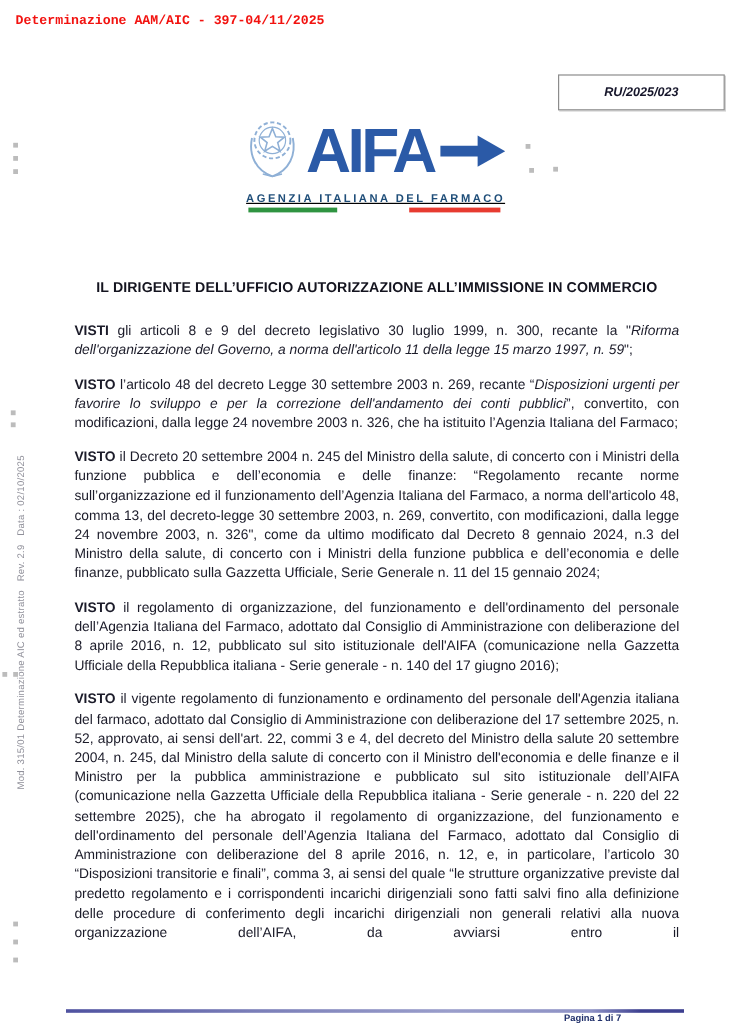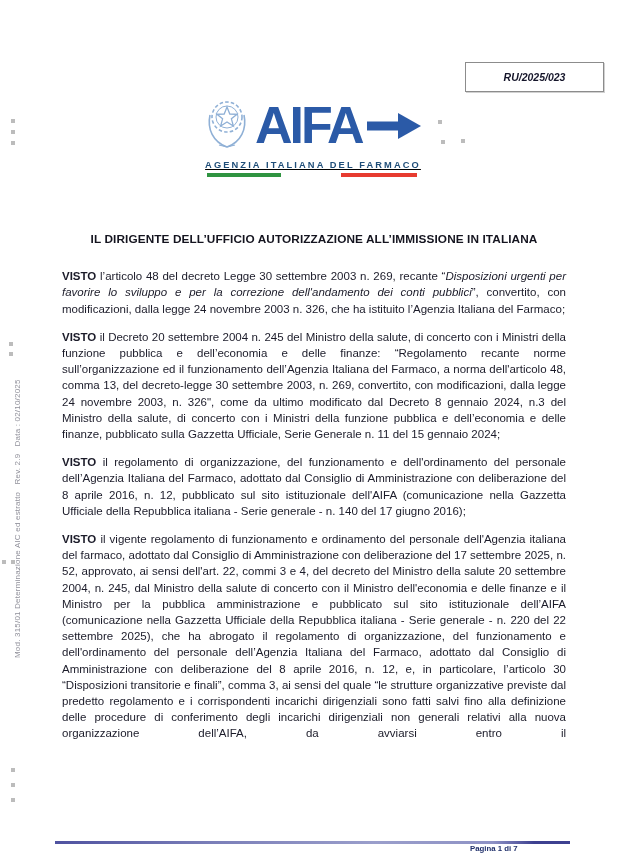--- a/index.html
+++ b/index.html
@@ -67,20 +67,21 @@
   .page-label{
     position:absolute;left:470px;top:844px;width:82px;text-align:left;
     font-size:7.8px;font-weight:700;color:#20306b;
   }
 </style>
 </head>
 <body>
 
 <div class="page">
 
+  <div class="det-line">Determinazione AAM/AIC - 397-04/11/2025</div>
   <div class="code-box proto-box">
     <span>RU/2025/023</span>
   </div>
 
   <div class="logo">
     <div class="logo-row">
       <svg class="emblem" width="44" height="56" viewBox="0 0 44 56">
         <g fill="none" stroke="#8fb0d6" stroke-width="1.6">
           <circle cx="22" cy="22" r="15" stroke-dasharray="3.5,2.2"></circle>
           <circle cx="22" cy="22" r="11" stroke-width="1"></circle>
@@ -114,22 +115,23 @@
   <div class="dot" style="left:11px;top:768px"></div>
   <div class="dot" style="left:11px;top:783px"></div>
   <div class="dot" style="left:11px;top:798px"></div>
   <div class="dot" style="left:438px;top:120px"></div>
   <div class="dot" style="left:441px;top:140px"></div>
   <div class="dot" style="left:461px;top:139px"></div>
 
   <div class="side-label">Mod. 315/01 Determinazione AIC ed estratto   Rev. 2.9   Data : 02/10/2025</div>
 
   <div class="content">
-    <p class="doc-heading">IL DIRIGENTE DELL’UFFICIO AUTORIZZAZIONE ALL’IMMISSIONE IN ITALIANA</p>
+    <p class="doc-heading">IL DIRIGENTE DELL’UFFICIO AUTORIZZAZIONE ALL’IMMISSIONE IN COMMERCIO</p>
 
+    <p class="para"><b>VISTI</b><span> gli articoli 8 e 9 del decreto legislativo 30 luglio 1999, n. 300, recante la "</span><i>Riforma dell'organizzazione del Governo, a norma dell'articolo 11 della legge 15 marzo 1997, n. 59</i><span>";</span></p>
 
     <p class="para"><b>VISTO</b><span> l’articolo 48 del decreto Legge 30 settembre 2003 n. 269, recante “</span><i>Disposizioni urgenti per favorire lo sviluppo e per la correzione dell'andamento dei conti pubblici</i><span>”, convertito, con modificazioni, dalla legge 24 novembre 2003 n. 326, che ha istituito l’Agenzia Italiana del Farmaco;</span></p>
 
     <p class="para"><b>VISTO</b><span> il Decreto 20 settembre 2004 n. 245 del Ministro della salute, di concerto con i Ministri della funzione pubblica e dell’economia e delle finanze: “Regolamento recante norme sull’organizzazione ed il funzionamento dell’Agenzia Italiana del Farmaco, a norma dell'articolo 48, comma 13, del decreto-legge 30 settembre 2003, n. 269, convertito, con modificazioni, dalla legge 24 novembre 2003, n. 326", come da ultimo modificato dal Decreto 8 gennaio 2024, n.3 del Ministro della salute, di concerto con i Ministri della funzione pubblica e dell’economia e delle finanze, pubblicato sulla Gazzetta Ufficiale, Serie Generale n. 11 del 15 gennaio 2024;</span><i></i><span></span></p>
 
     <p class="para"><b>VISTO</b><span> il regolamento di organizzazione, del funzionamento e dell'ordinamento del personale dell’Agenzia Italiana del Farmaco, adottato dal Consiglio di Amministrazione con deliberazione del 8 aprile 2016, n. 12, pubblicato sul sito istituzionale dell'AIFA (comunicazione nella Gazzetta Ufficiale della Repubblica italiana - Serie generale - n. 140 del 17 giugno 2016);</span><i></i><span></span></p>
 
     <p class="para cont"><b>VISTO</b><span> il vigente regolamento di funzionamento e ordinamento del personale dell'Agenzia italiana del farmaco, adottato dal Consiglio di Amministrazione con deliberazione del 17 settembre 2025, n. 52, approvato, ai sensi dell'art. 22, commi 3 e 4, del decreto del Ministro della salute 20 settembre 2004, n. 245, dal Ministro della salute di concerto con il Ministro dell'economia e delle finanze e il Ministro per la pubblica amministrazione e pubblicato sul sito istituzionale dell’AIFA (comunicazione nella Gazzetta Ufficiale della Repubblica italiana - Serie generale - n. 220 del 22 settembre 2025), che ha abrogato il regolamento di organizzazione, del funzionamento e dell'ordinamento del personale dell’Agenzia Italiana del Farmaco, adottato dal Consiglio di Amministrazione con deliberazione del 8 aprile 2016, n. 12, e, in particolare, l’articolo 30 “Disposizioni transitorie e finali”, comma 3, ai sensi del quale “le strutture organizzative previste dal predetto regolamento e i corrispondenti incarichi dirigenziali sono fatti salvi fino alla definizione delle procedure di conferimento degli incarichi dirigenziali non generali relativi alla nuova organizzazione dell’AIFA, da avviarsi entro il</span><i></i><span></span></p>
   </div>
 

